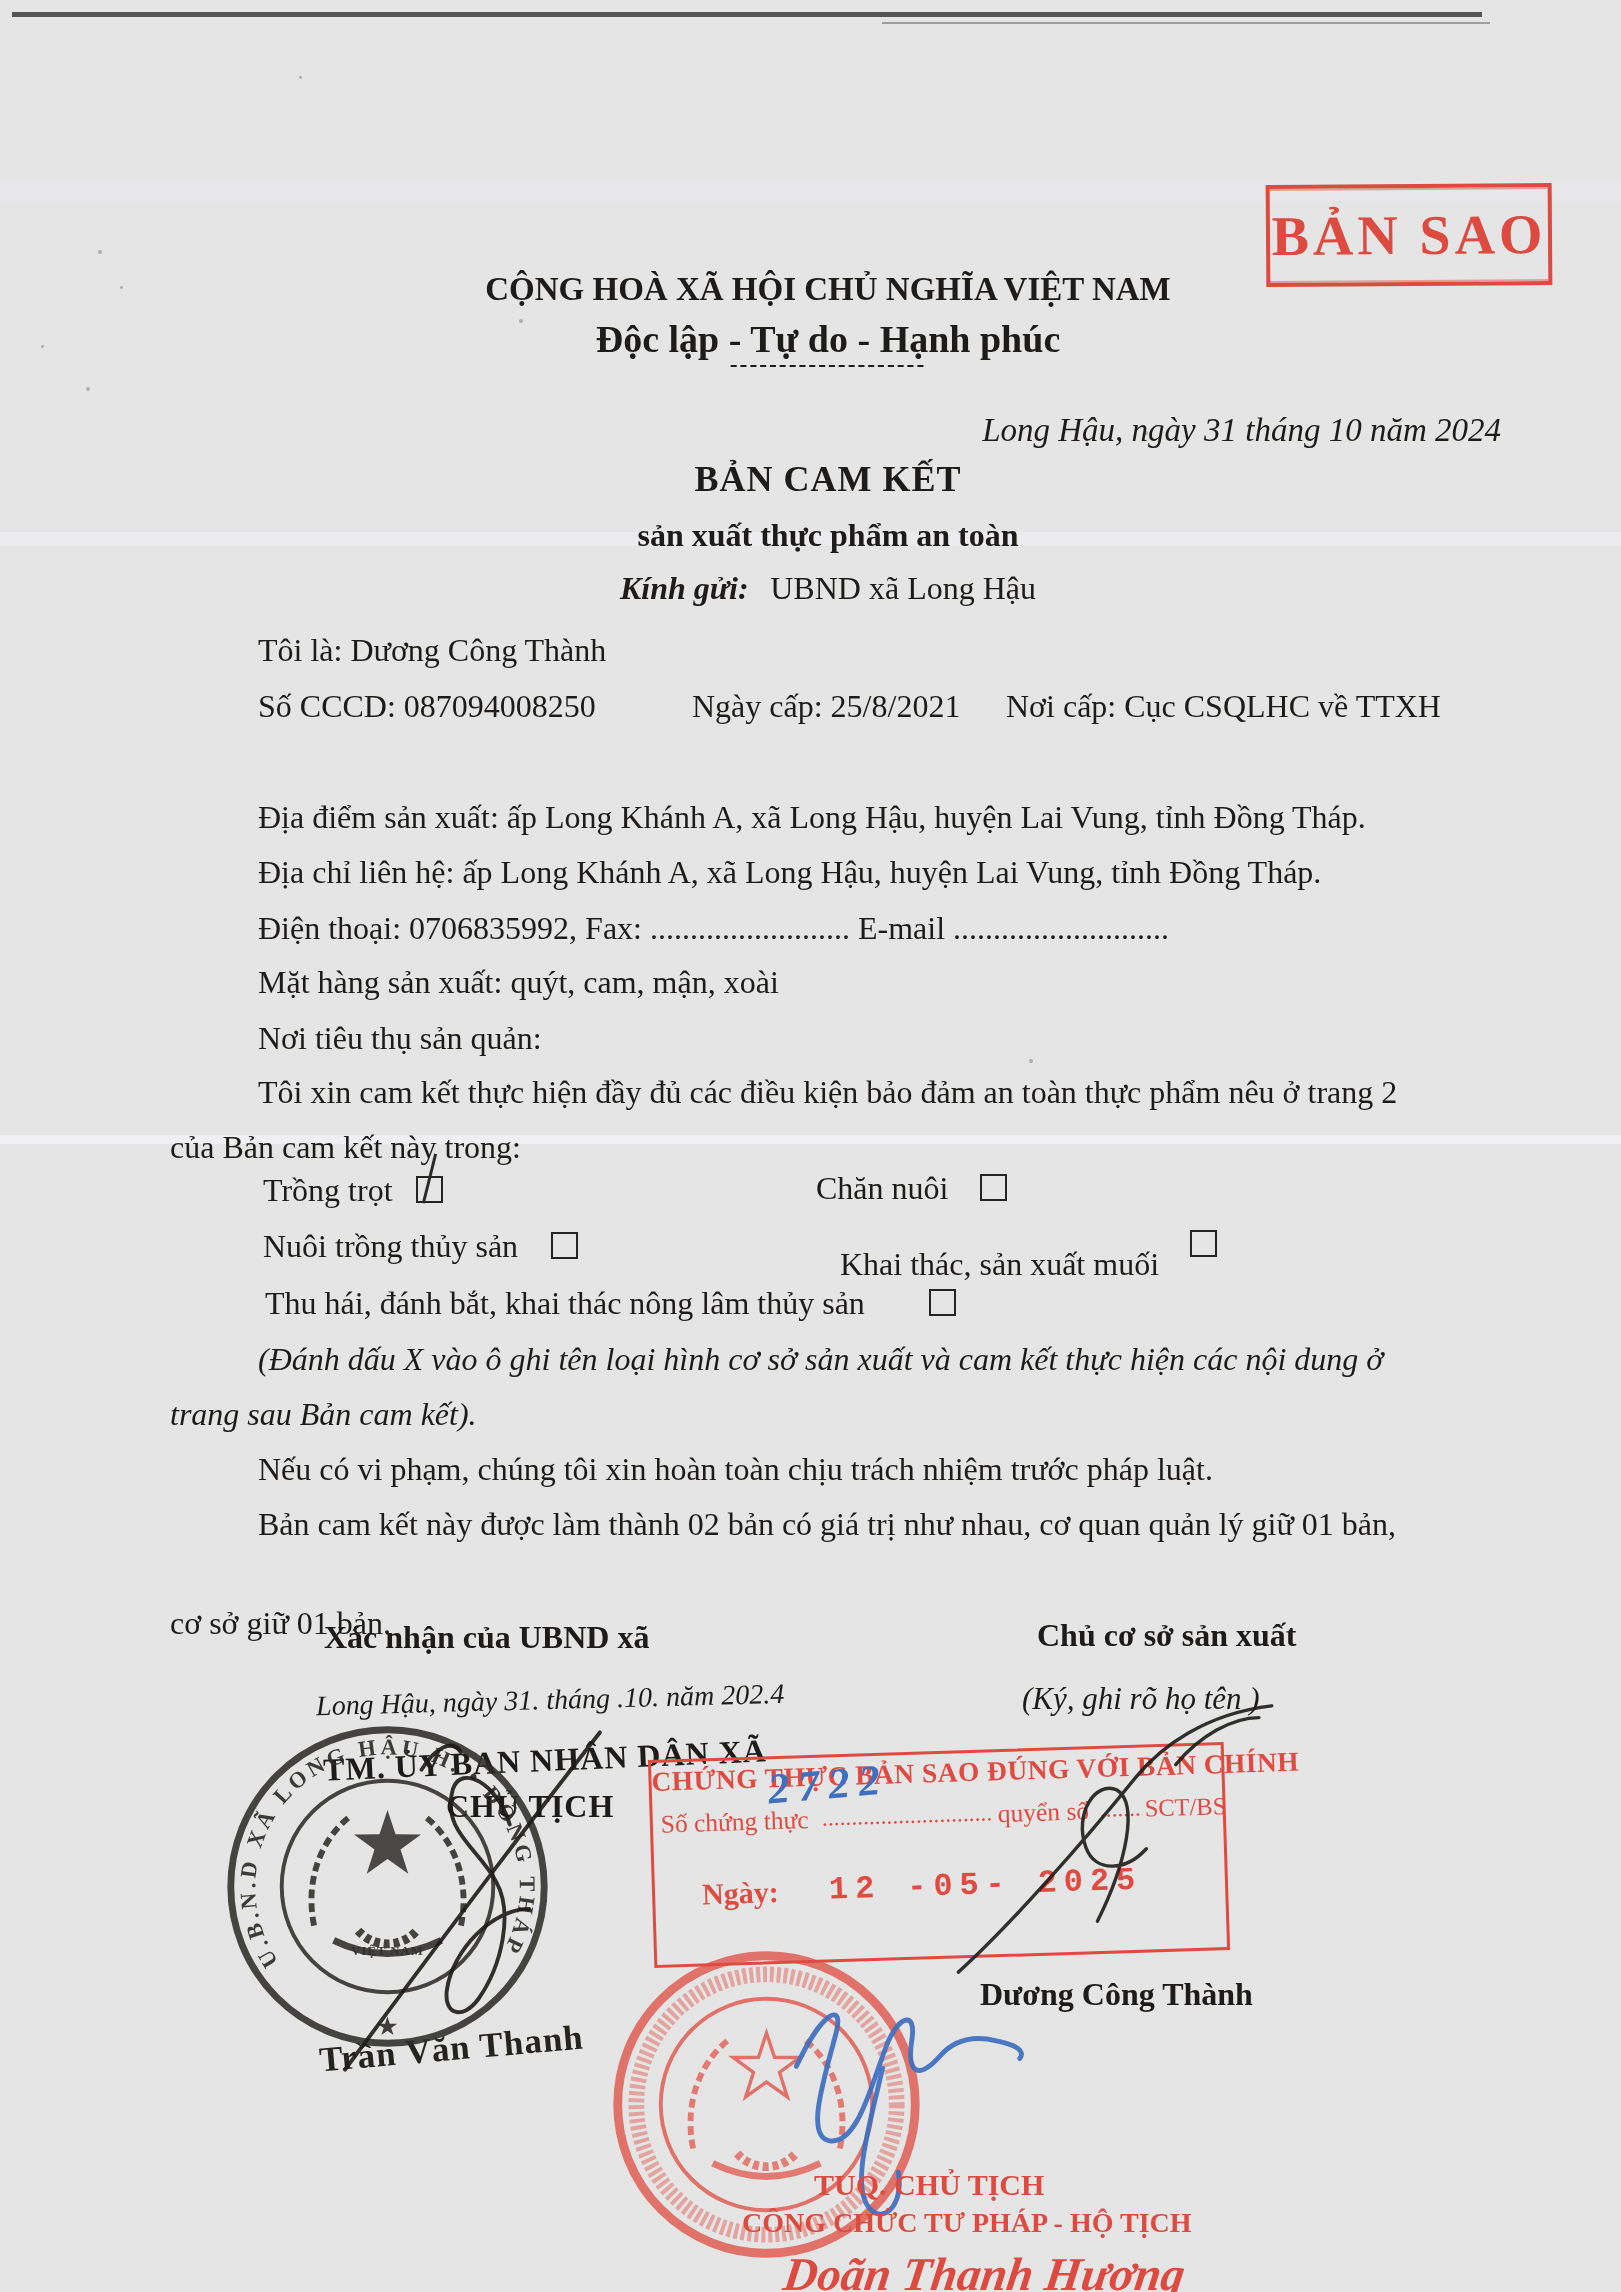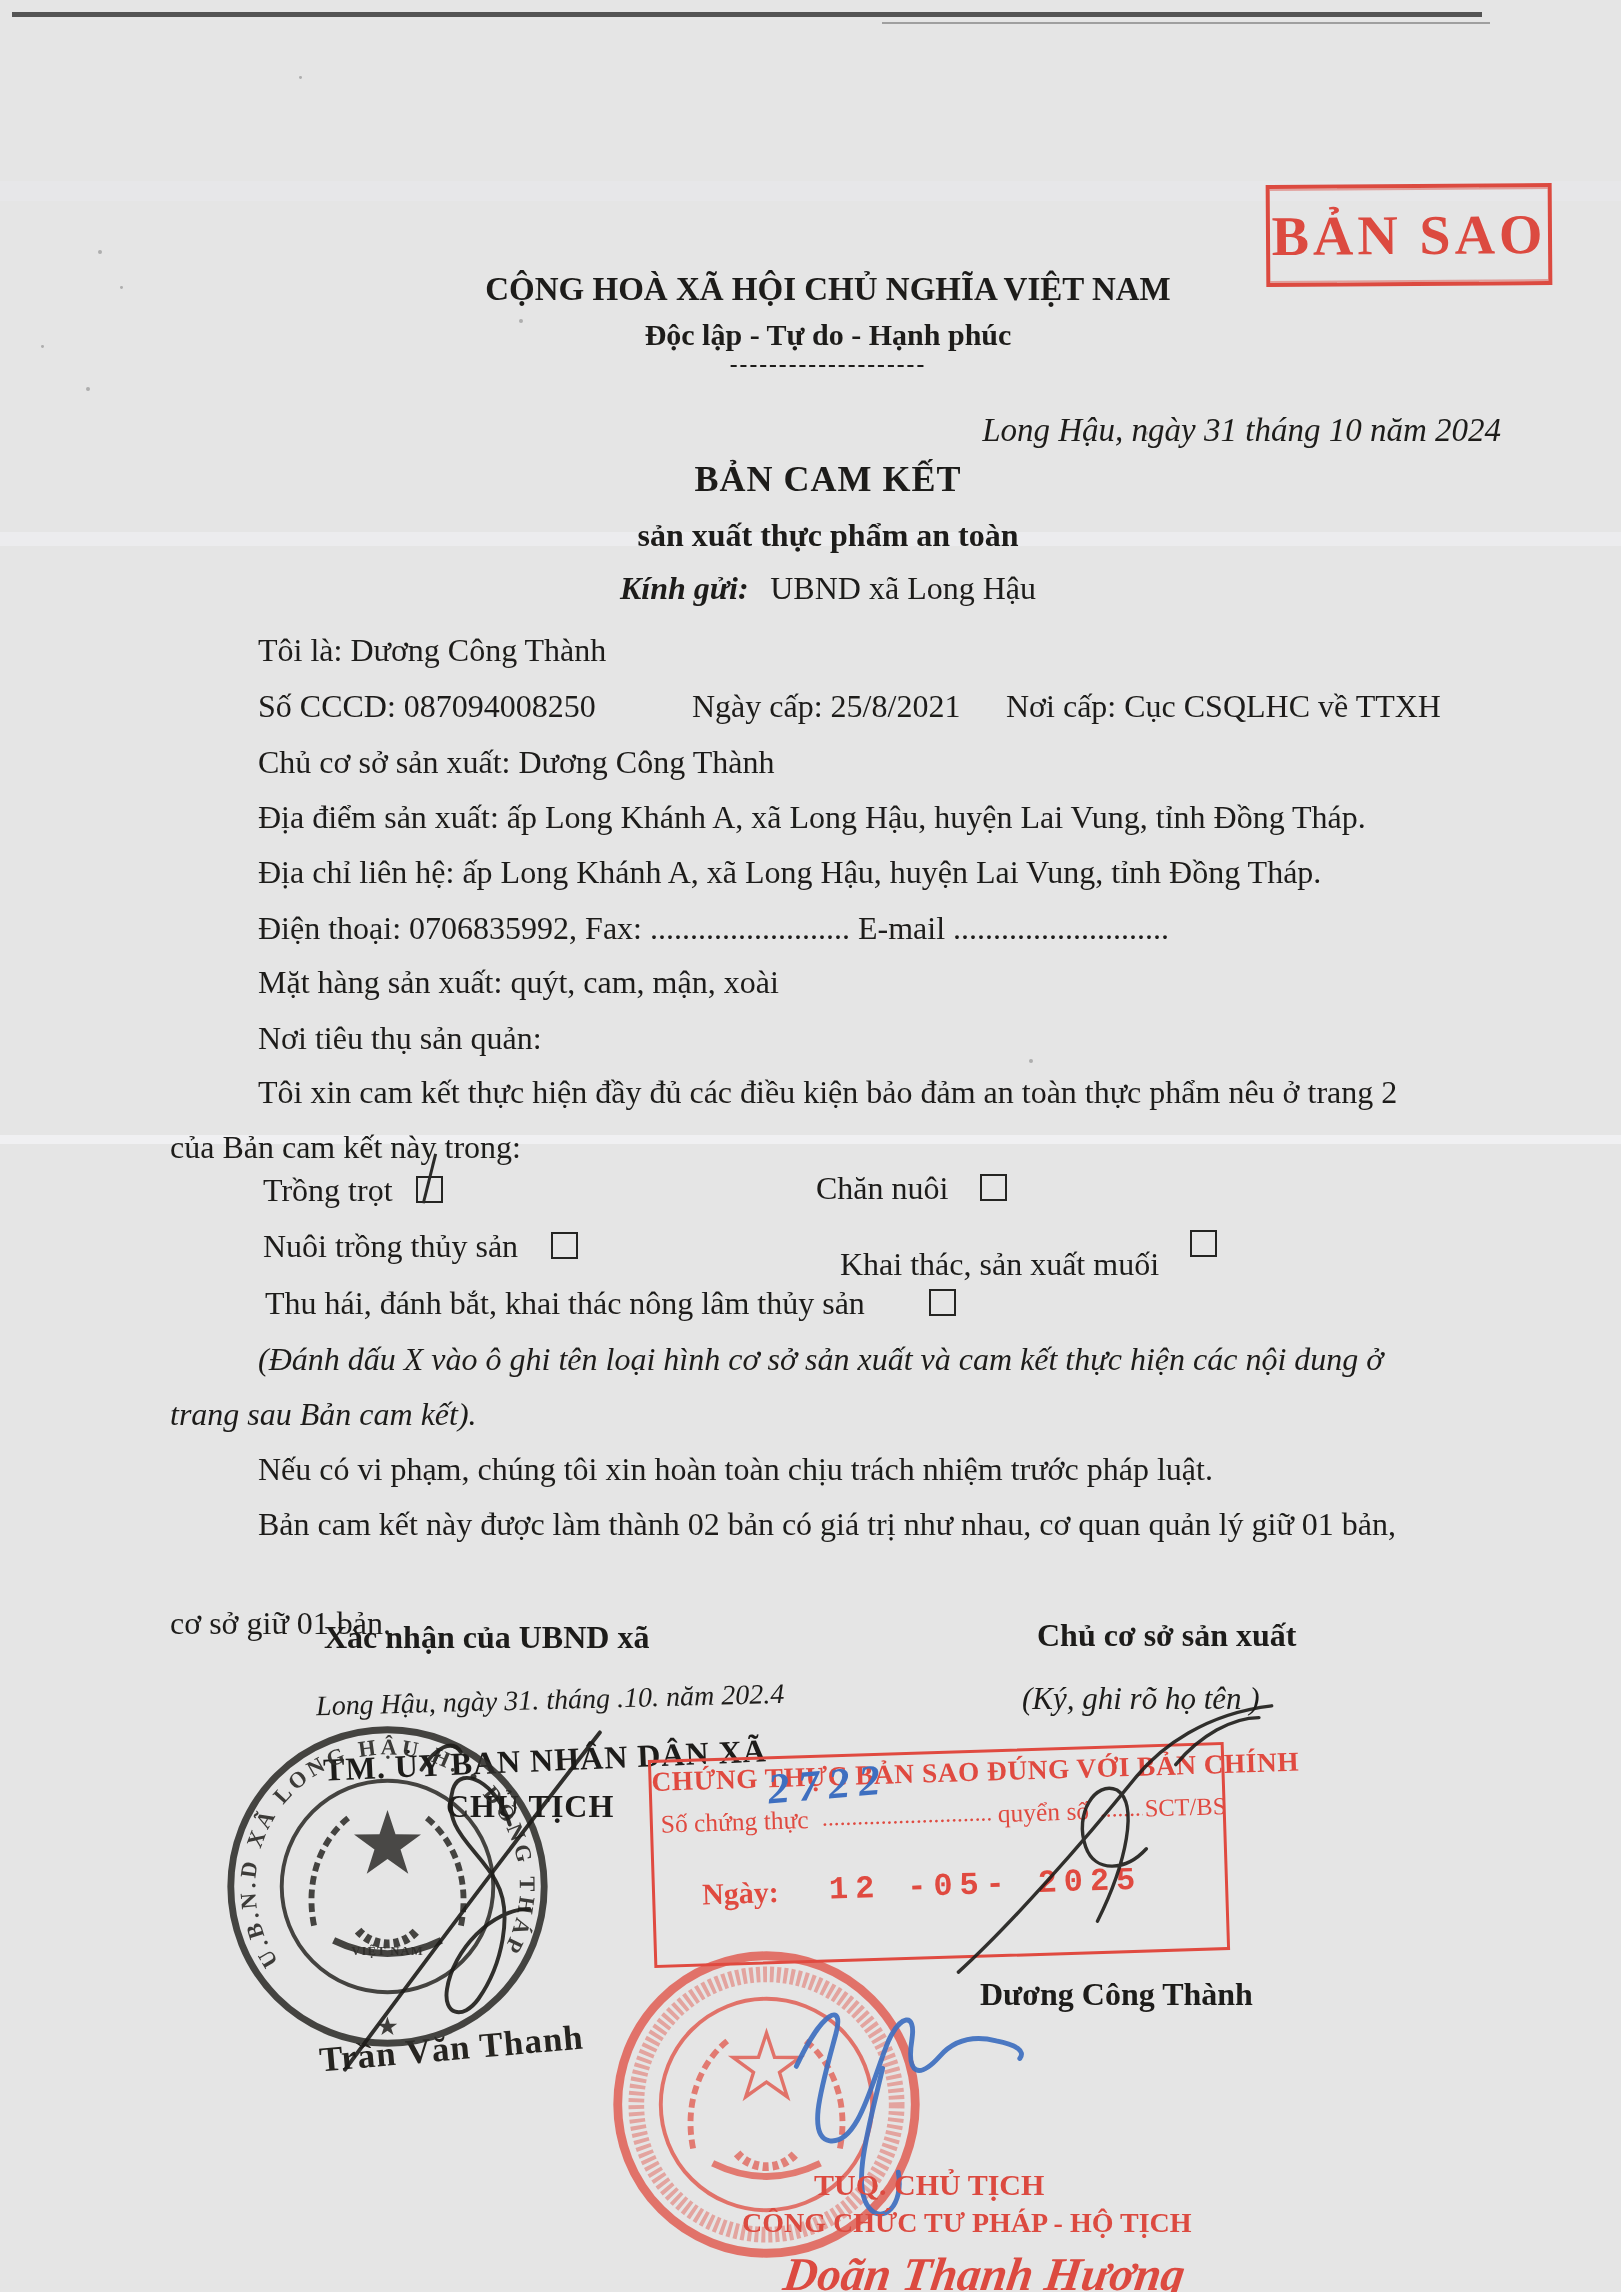--- a/index.html
+++ b/index.html
@@ -54,38 +54,37 @@
   <div class="speck" style="left:299px;top:76px;width:2.9px;height:2.9px;"></div>
   <div class="speck" style="left:41px;top:345px;width:2.9px;height:2.9px;"></div>
   <div class="speck" style="left:1144px;top:431px;width:3.9px;height:3.9px;"></div>
   <div class="speck" style="left:1029px;top:1059px;width:3.9px;height:3.9px;"></div>
 
   <div class="ban-sao">
     <span>BẢN SAO</span>
   </div>
 
   <div class="abs line centered bold" style="top:271px;font-size:33px;">CỘNG HOÀ XÃ HỘI CHỦ NGHĨA VIỆT NAM</div>
-  <div class="abs line centered bold" style="top:318px;font-size:30px;">Độc lập - Tự do - Hạnh phúc</div>
+  <div class="abs line centered bold" style="top:318px;font-size:38px;">Độc lập - Tự do - Hạnh phúc</div>
   <div class="abs line centered bold" style="top:351px;font-size:23.5px;letter-spacing:2px;">--------------------</div>
   <div class="abs line rightcol italic" style="top:412px;font-size:33px;">Long Hậu, ngày 31 tháng 10 năm 2024</div>
 
   <div class="abs line centered bold" style="top:459px;font-size:36px;letter-spacing:1px;">BẢN CAM KẾT</div>
   <div class="abs line centered bold" style="top:517px;font-size:32px;">sản xuất thực phẩm an toàn</div>
   <div class="abs line centered" style="top:570px;">
     <span class="bold italic">Kính gửi:</span>
     <span style="margin-left:13.7px;">UBND xã Long Hậu</span>
   </div>
 
   <div class="abs line indent" style="top:632px;">Tôi là: Dương Công Thành</div>
   <div class="abs" style="top:688px;left:0;width:1621px;z-index:2;font-size:32px;">
     <span class="abs" style="left:258px;top:0;">Số CCCD: 087094008250</span>
     <span class="abs" style="left:692px;top:0;">Ngày cấp: 25/8/2021</span>
     <span class="abs" style="left:1006px;top:0;">Nơi cấp: Cục CSQLHC về TTXH</span>
   </div>
-  <div class="abs line indent" style="top:744px;">Chủ cơ sở sản xuất: Dương Công Thành</div>
   <div class="abs line indent" style="top:854px;">Địa chỉ liên hệ: ấp Long Khánh A, xã Long Hậu, huyện Lai Vung, tỉnh Đồng Tháp.</div>
   <div class="abs line indent" style="top:799px;">Địa điểm sản xuất: ấp Long Khánh A, xã Long Hậu, huyện Lai Vung, tỉnh Đồng Tháp.</div>
   <div class="abs line indent" style="top:910px;">Điện thoại: 0706835992, Fax: ......................... E-mail ...........................</div>
   <div class="abs line indent" style="top:964px;">Mặt hàng sản xuất: quýt, cam, mận, xoài</div>
   <div class="abs line indent" style="top:1020px;">Nơi tiêu thụ sản quản:</div>
   <div class="abs line indent" style="top:1074px;">Tôi xin cam kết thực hiện đầy đủ các điều kiện bảo đảm an toàn thực phẩm nêu ở trang 2</div>
   <div class="abs line margin0" style="top:1129px;">của Bản cam kết này trong:</div>
 
   <div class="abs line" style="left:263px;top:1172px;">Trồng trọt</div>
   <div class="checkbox" style="left:416px;top:1176px;"></div>

